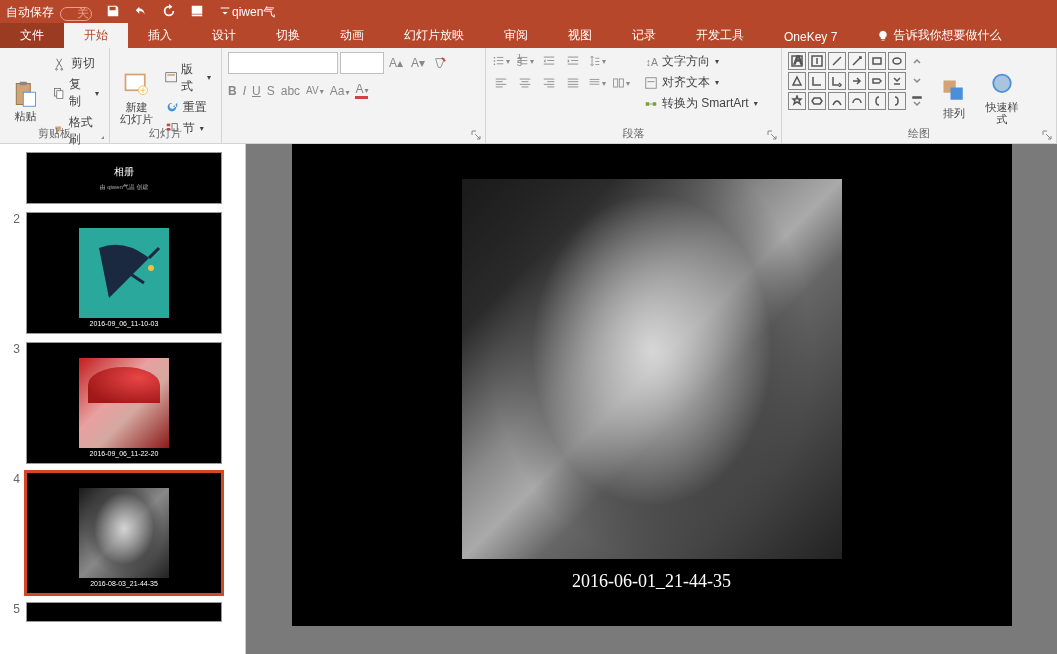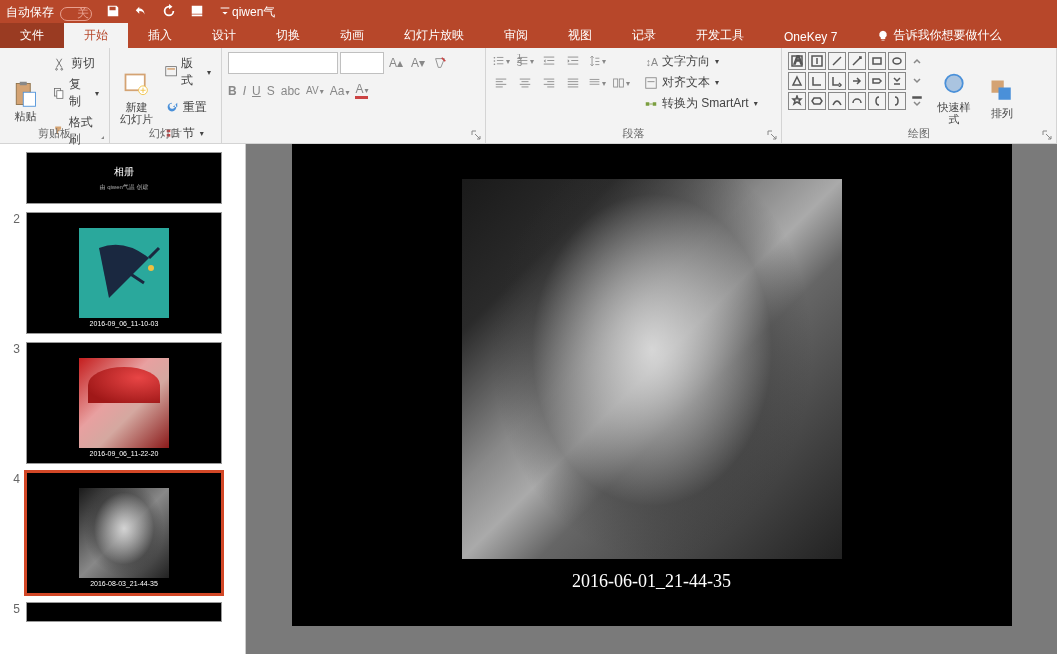--- a/index.html
+++ b/index.html
@@ -17,21 +17,21 @@
 .tab.file{background:#9a3b22}
 .tell-me{display:flex;align-items:center;gap:4px;margin-left:12px;padding:4px 8px}
 .tell-me svg{width:12px;height:12px;fill:#fff}
 .ribbon{height:96px;background:#f3f3f3;border-bottom:1px solid #d4d4d4;display:flex}
 .group{border-right:1px solid #d4d4d4;padding:4px 6px 0;display:flex;flex-direction:column;position:relative}
 .group-label{position:absolute;bottom:2px;left:0;right:0;text-align:center;font-size:11px;color:#666}
 .group-content{flex:1;display:flex;gap:4px}
 .big-btn{display:flex;flex-direction:column;align-items:center;justify-content:center;width:44px;padding:2px;cursor:pointer}
 .big-btn svg{width:28px;height:28px}
 .big-btn .lbl{font-size:11px;color:#444;text-align:center;line-height:12px;margin-top:2px}
-.small-btns{display:flex;flex-direction:column;gap:2px;justify-content:space-between;padding-top:2px}
+.small-btns{display:flex;flex-direction:column;gap:2px;justify-content:center;padding-top:2px}
 .small-btn{display:flex;align-items:center;gap:4px;padding:1px 4px;cursor:pointer;font-size:11px;color:#444}
 .small-btn svg{width:14px;height:14px}
 .font-row{display:flex;align-items:center;gap:2px;margin-bottom:4px}
 .font-select{width:110px;height:22px;border:1px solid #c0c0c0;background:#fff;font-size:11px;padding:0 4px;color:#888}
 .size-select{width:44px;height:22px;border:1px solid #c0c0c0;background:#fff;font-size:11px;padding:0 4px;color:#888}
 .icon-btn{width:20px;height:20px;display:flex;align-items:center;justify-content:center;cursor:pointer;color:#888}
 .icon-btn svg{width:14px;height:14px;fill:#888}
 .font-row2{display:flex;align-items:center;gap:6px;color:#888;font-size:13px}
 .font-row2 span{cursor:pointer}
 .para-rows{display:flex;flex-direction:column;gap:4px}
@@ -465,30 +465,30 @@
           </div>
         <div class="shape-cell" style="border:none">
             <svg viewBox="0 0 12 12">
               <rect x="2" y="2" width="8" height="1" fill="#888"></rect>
               <path d="M3 7l3 3 3-3" stroke="#888" fill="none"></path>
             </svg>
           </div>
       </div>
       <div class="big-btn">
         <svg viewBox="0 0 32 32">
-            <circle cx="16" cy="14" r="10" fill="#aac4e0" stroke="#4a90d9" stroke-width="2"></circle>
-          </svg>
-        <div class="lbl">快速样式</div>
-      </div>
-      <div class="big-btn">
-        <svg viewBox="0 0 32 32">
             <rect x="4" y="4" width="14" height="14" fill="#d4a373"></rect>
             <rect x="12" y="12" width="14" height="14" fill="#4a90d9"></rect>
           </svg>
         <div class="lbl">排列</div>
+      </div>
+      <div class="big-btn">
+        <svg viewBox="0 0 32 32">
+            <circle cx="16" cy="14" r="10" fill="#aac4e0" stroke="#4a90d9" stroke-width="2"></circle>
+          </svg>
+        <div class="lbl">快速样式</div>
       </div>
     </div>
     <div class="group-label">绘图</div>
     <div class="dialog-launcher"><svg viewBox="0 0 10 10">
           <path d="M1 1h4M1 1v4M4 4l5 5M9 6v3H6" stroke="#888" fill="none"></path>
         </svg></div>
   </div>
 </div>
 
 <div class="workspace">

